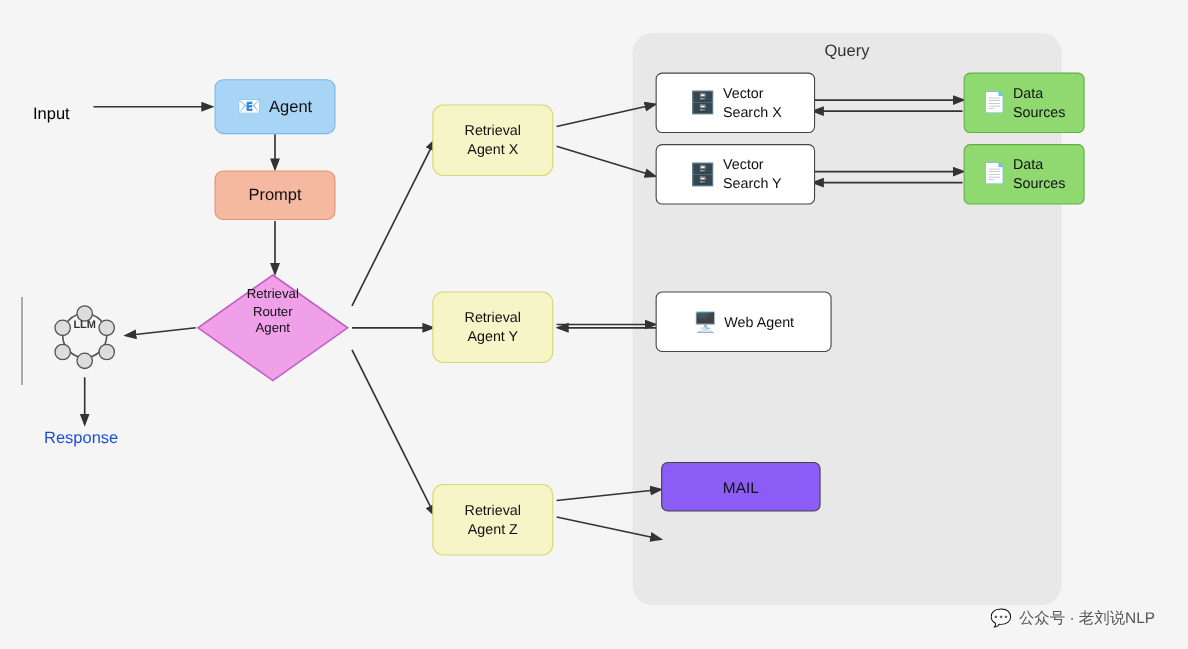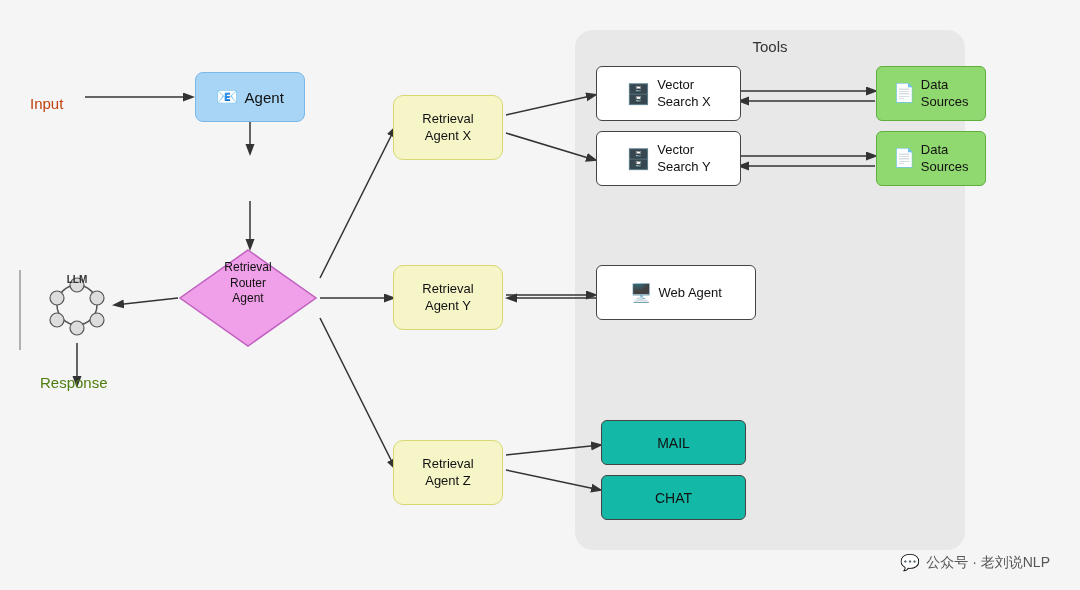--- a/index.html
+++ b/index.html
@@ -37,21 +37,21 @@
       color: #333;
       font-weight: 400;
     }
 
     
     .input-label {
       position: absolute;
       left: 30px;
       top: 95px;
       font-size: 15px;
-      color: #c2410c;
+      color: #000000;
     }
 
     
     .svg-arrows {
       position: absolute;
       top: 0; left: 0;
       width: 1080px;
       height: 590px;
       pointer-events: none;
     }
@@ -125,36 +125,36 @@
       width: 70px;
       height: 70px;
     }
     .llm-circle svg {
       width: 70px;
       height: 70px;
     }
     .llm-label {
       position: absolute;
       left: 48px;
-      top: 274px;
+      top: 290px;
       font-size: 10px;
       font-weight: bold;
       color: #333;
       text-align: center;
       width: 58px;
       pointer-events: none;
     }
 
     
     .response-label {
       position: absolute;
       left: 40px;
-      top: 374px;
-      font-size: 15px;
-      color: #4d7c0f;
+      top: 390px;
+      font-size: 15px;
+      color: #1d4ed8;
     }
 
     
     .agent-box {
       position: absolute;
       background: #f5f5c8;
       border-radius: 10px;
       display: flex;
       align-items: center;
       justify-content: center;
@@ -209,21 +209,21 @@
       align-items: center;
       justify-content: center;
       font-size: 13px;
       color: #111;
       gap: 6px;
     }
 
     
     .mail-chat-box {
       position: absolute;
-      background: #14b8a6;
+      background: #8b5cf6;
       border: 1.5px solid #444;
       border-radius: 6px;
       display: flex;
       align-items: center;
       justify-content: center;
       font-size: 14px;
       font-weight: 500;
       color: #111;
     }
 
@@ -238,21 +238,21 @@
       align-items: center;
       gap: 6px;
     }
   </style>
 </head>
 <body>
 
 <div class="diagram">
 
   <div class="tools-panel"></div>
-  <div class="tools-label">Tools</div>
+  <div class="tools-label">Query</div>
 
   <svg class="svg-arrows">
 
     <line x1="85" y1="97" x2="192" y2="97" stroke="#333" stroke-width="1.5" marker-end="url(#arrow)"></line>
 
     <line x1="250" y1="122" x2="250" y2="153" stroke="#333" stroke-width="1.5" marker-end="url(#arrow)"></line>
 
     <line x1="250" y1="201" x2="250" y2="248" stroke="#333" stroke-width="1.5" marker-end="url(#arrow)"></line>
 
     <line x1="320" y1="278" x2="395" y2="128" stroke="#333" stroke-width="1.5" marker-end="url(#arrow)"></line>
@@ -293,20 +293,23 @@
     </defs>
   </svg>
 
   <div class="input-label">Input</div>
 
   <div class="query-box">
     <span style="font-size:18px;">📧</span>
     <span>Agent</span>
   </div>
 
+  <div class="prompt-box">
+    <span>Prompt</span>
+  </div>
 
   <div class="diamond-container">
     <svg viewBox="0 0 140 100">
       <polygon points="70,2 138,50 70,98 2,50" fill="#f0a0e8" stroke="#c060c0" stroke-width="1.5"></polygon>
     </svg>
   </div>
   <div class="diamond-label">
     <span style="white-space:pre-line">Retrieval
 Router
 Agent</span>
@@ -362,22 +365,19 @@
 
   <div class="web-search-box" style="left:596px; top:265px; width:160px; height:55px; padding:0 10px;">
     <span style="font-size:18px;">🖥️</span>
     <span>Web Agent</span>
   </div>
 
   <div class="mail-chat-box" style="left:601px; top:420px; width:145px; height:45px;">
     <span>MAIL</span>
   </div>
 
-  <div class="mail-chat-box" style="left:601px; top:475px; width:145px; height:45px;">
-    <span>CHAT</span>
-  </div>
 
   <div class="watermark">
     <span style="font-size:16px;">💬</span>
     <span>公众号 · 老刘说NLP</span>
   </div>
 
 </div>
 
 </body></html>

